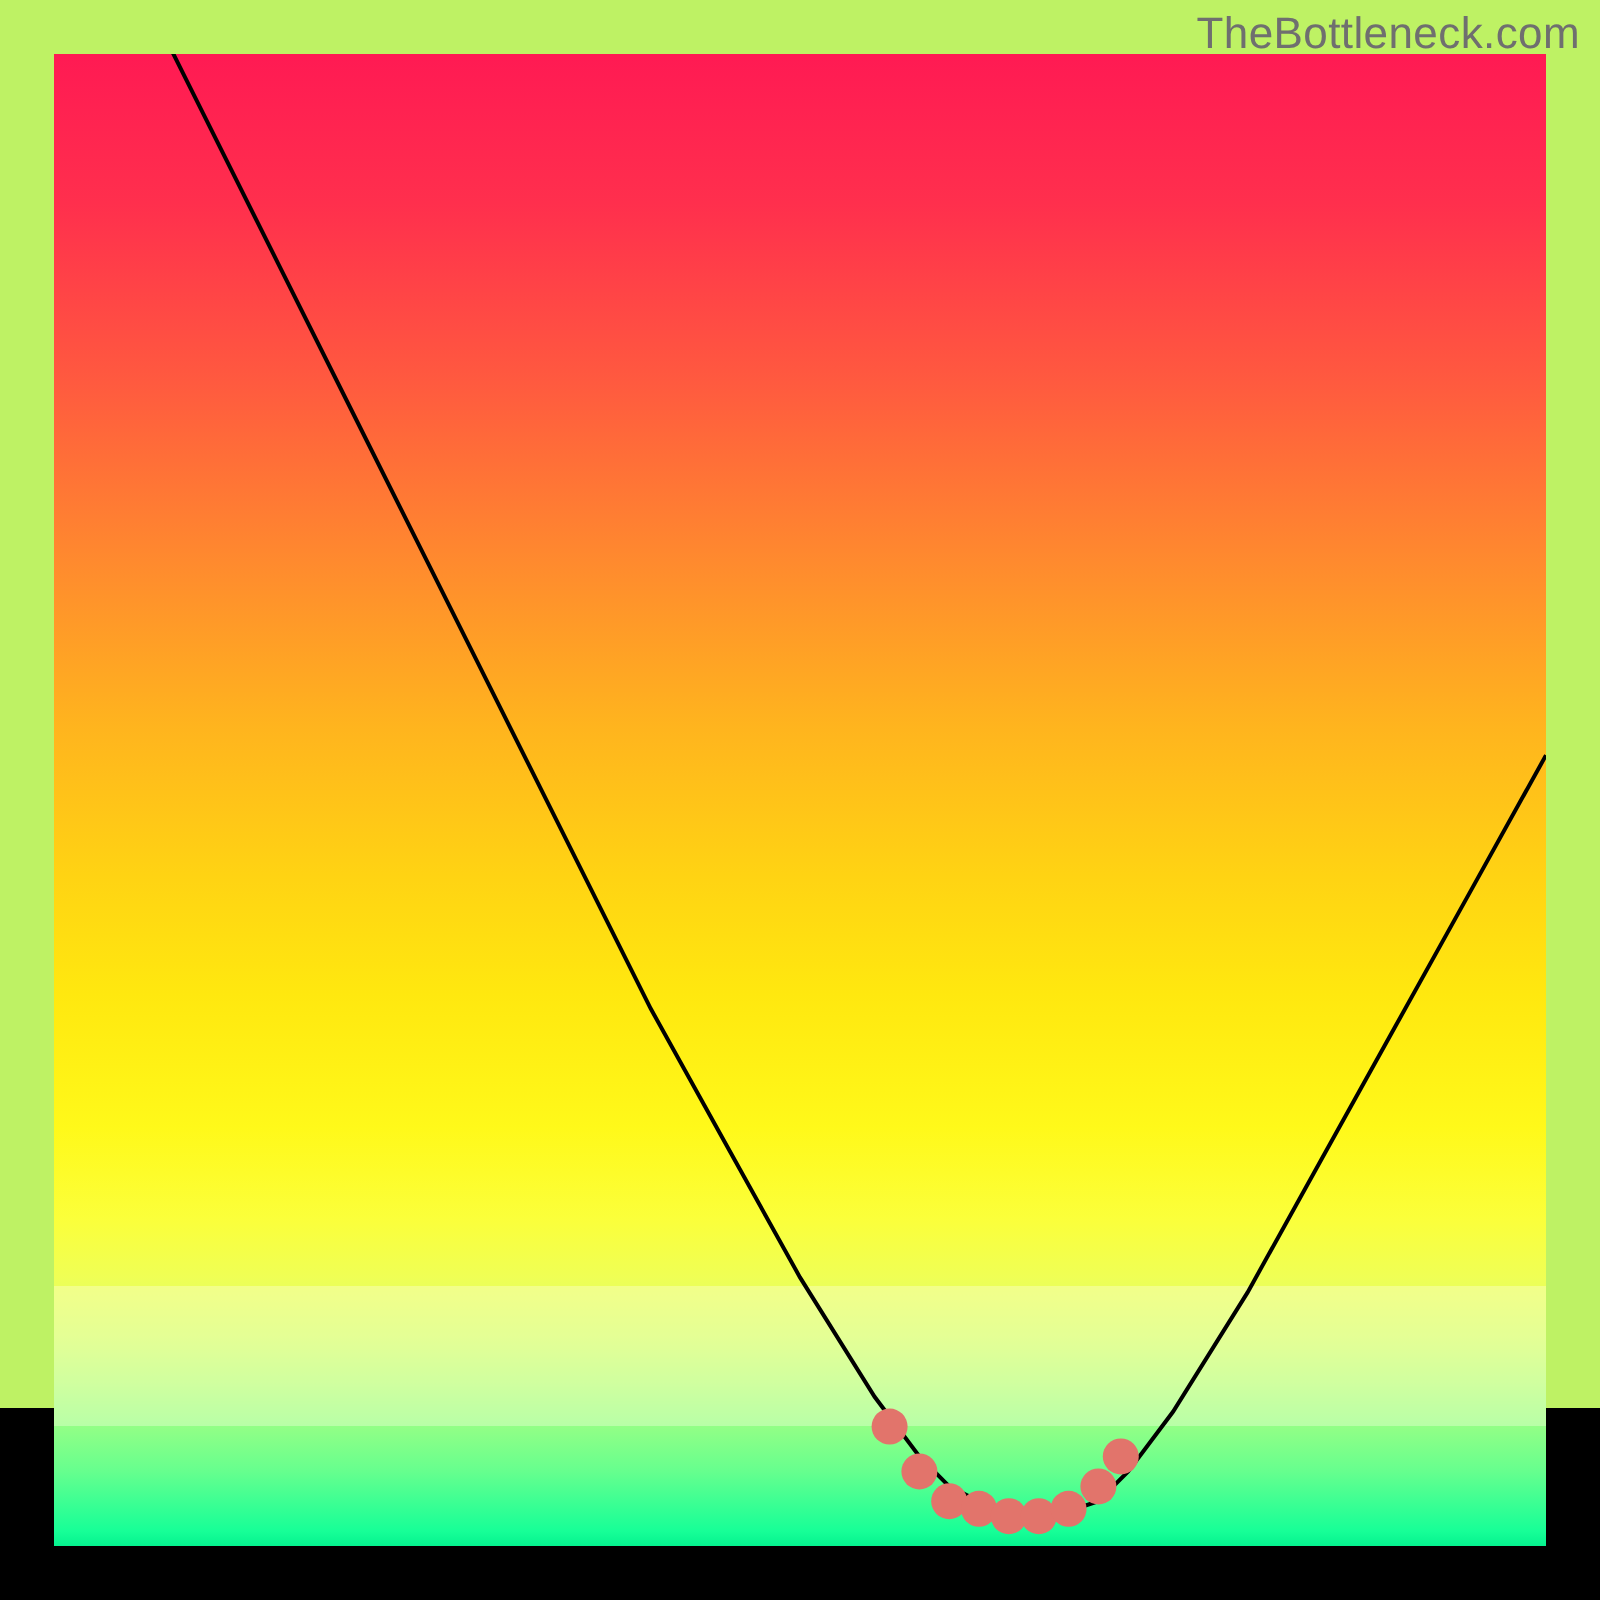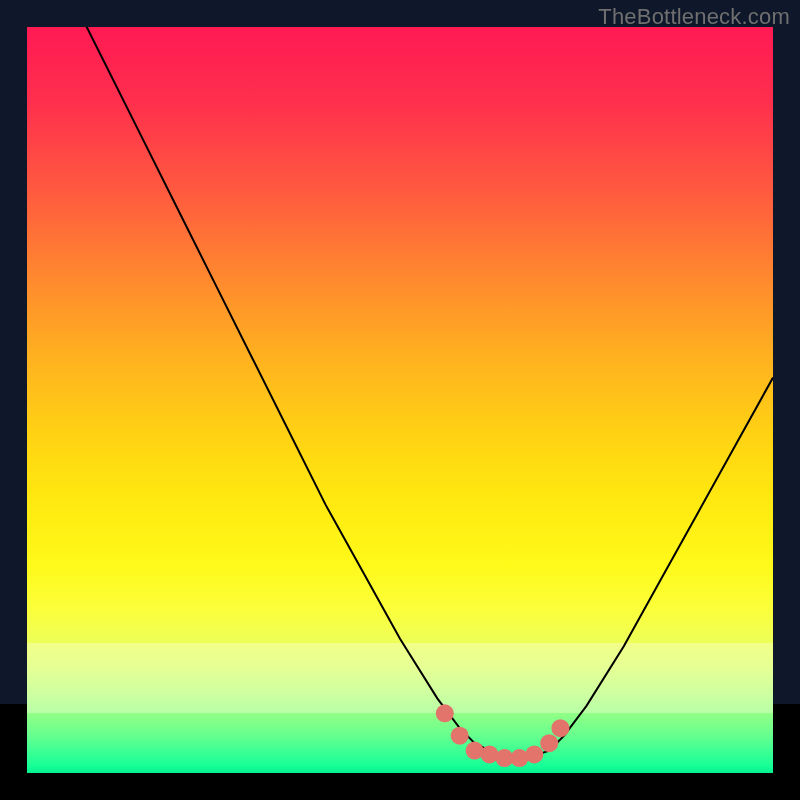--- a/index.html
+++ b/index.html
@@ -1,21 +1,21 @@
 <!DOCTYPE html>
 <html><head>
 <meta charset="utf-8">
 <style>
   * { margin: 0; padding: 0; box-sizing: border-box; }
   html, body { width: 800px; height: 800px; overflow: hidden; background: #000; }
   .frame {
     position: relative;
     width: 800px;
     height: 704px;
-    background: #0f172a;
+    background: #bef264;
   }
   .plot-area {
     position: absolute;
     left: 27px;
     top: 27px;
     width: 746px;
     height: 746px;
     overflow: hidden;
   }
   .gradient-bg {

